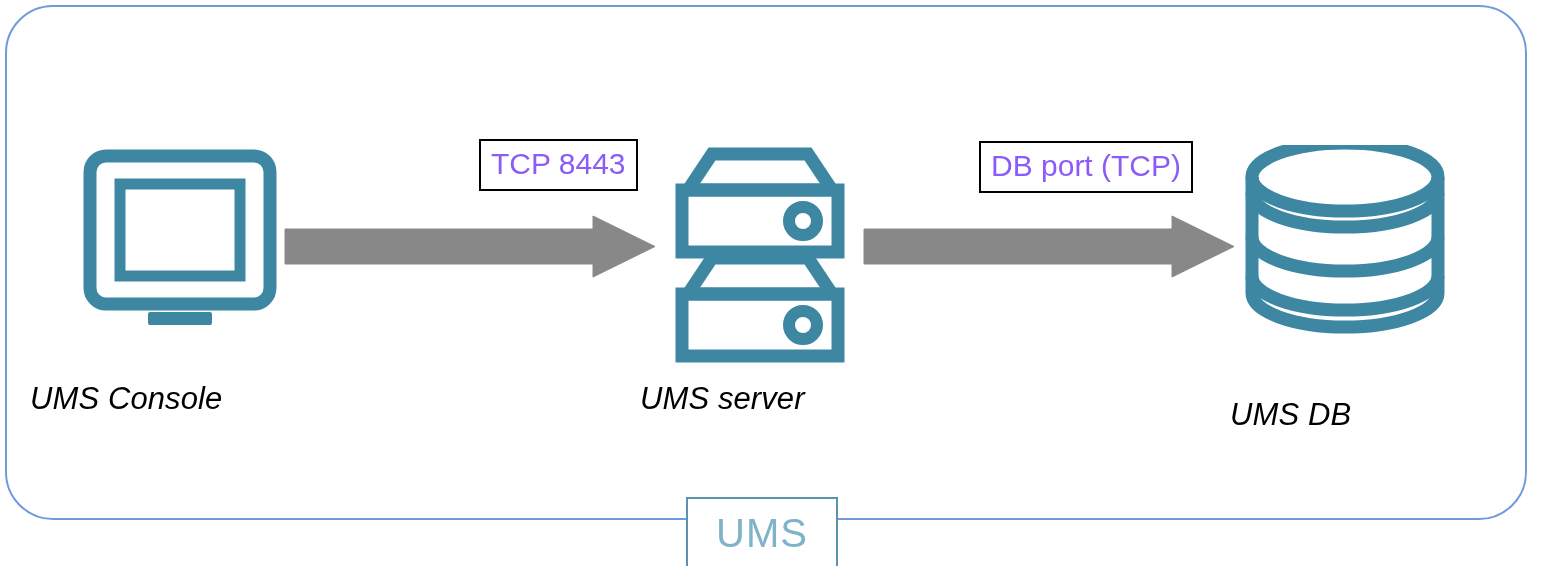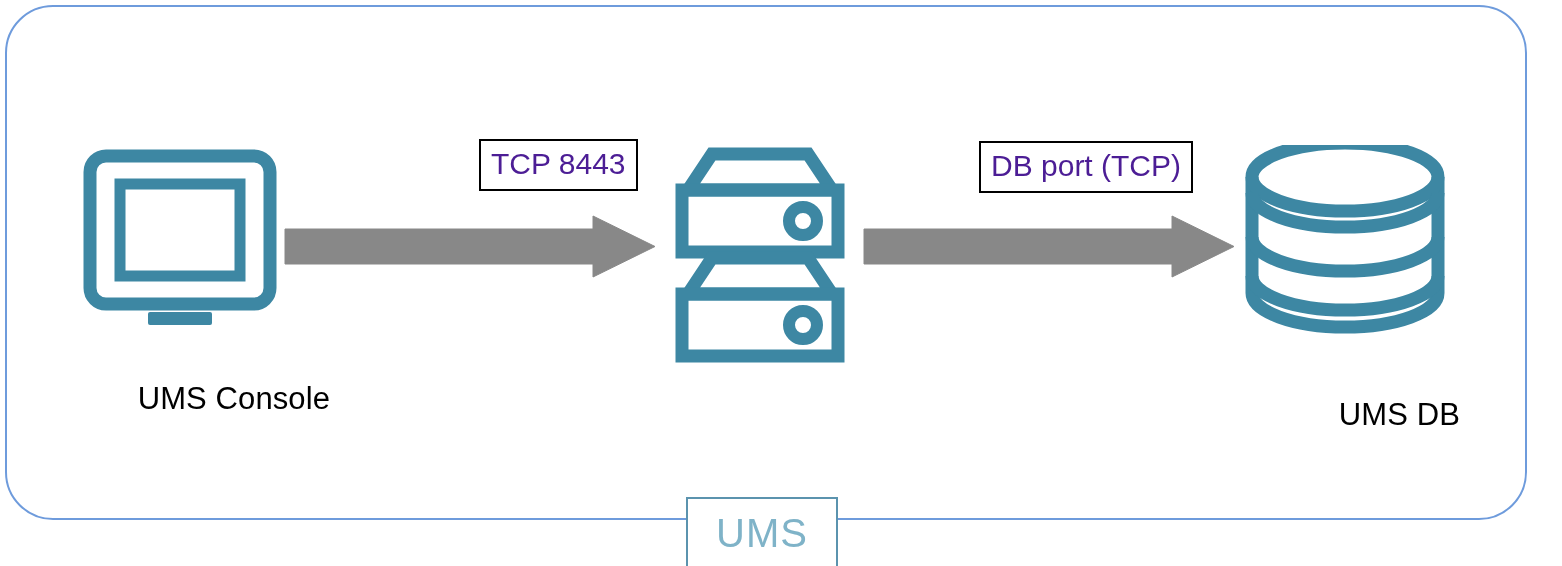--- a/index.html
+++ b/index.html
@@ -38,47 +38,48 @@
     position: absolute;
   }
   .node-icon {
     position: absolute;
     left: 0;
     top: 0;
   }
   .node-caption {
     position: absolute;
     width: 100%;
-    text-align: right;
+    text-align: left;
     font-family: "Liberation Sans", sans-serif;
     font-size: 31px;
     color: #000000;
     white-space: nowrap;
     letter-spacing: 0.1px;
+    font-style: italic;
   }
 
   #node-console { left: 30px;  top: 148px; width: 300px; height: 290px; }
   #node-server  { left: 640px; top: 140px; width: 240px; height: 298px; }
   #node-db      { left: 1230px;top: 145px; width: 230px; height: 293px; }
 
   #node-console .node-caption { top: 233px; }
   #node-server  .node-caption { top: 241px; }
   #node-db      .node-caption { top: 236px; margin-top: 16px; }
 
   
   .arrow {
     position: absolute;
   }
 
   
   .port-label {
     position: absolute;
     border: 2px solid #000000;
     background: #ffffff;
-    color: #4c1d95;
+    color: #8b5cf6;
     font-family: "Liberation Sans", sans-serif;
     font-size: 30px;
     line-height: 1;
     padding: 8px 10px 10px 10px;
     white-space: nowrap;
     box-sizing: border-box;
     text-align: center;
   }
   #label-tcp8443 { left: 479px; top: 139px; }
   #label-dbport  { left: 979px; top: 141px; }
@@ -136,20 +137,21 @@
       <rect x="42" y="50" width="156" height="62" fill="none" stroke="#3d87a3" stroke-width="13"></rect>
 
       <circle cx="163" cy="81" r="14" fill="none" stroke="#3d87a3" stroke-width="12"></circle>
 
       <path d="M 48 154 L 72 118 L 168 118 L 192 154 Z" fill="none" stroke="#3d87a3" stroke-width="13" stroke-linejoin="miter"></path>
 
       <rect x="42" y="154" width="156" height="62" fill="none" stroke="#3d87a3" stroke-width="13"></rect>
 
       <circle cx="163" cy="185" r="14" fill="none" stroke="#3d87a3" stroke-width="12"></circle>
     </svg>
+    <div class="node-caption">UMS server</div>
   </div>
 
   <div class="node" id="node-db">
     <svg class="node-icon" width="230" height="220" viewBox="0 0 230 220">
 
       <path d="M 22 32 L 22 148 A 93 34 0 0 0 208 148 L 208 32" fill="none" stroke="#3d87a3" stroke-width="13" stroke-linecap="butt"></path>
       <ellipse cx="115" cy="32" rx="93" ry="34" fill="none" stroke="#3d87a3" stroke-width="13"></ellipse>
 
       <path d="M 22 48 A 93 34 0 0 0 208 48" fill="none" stroke="#3d87a3" stroke-width="13"></path>
       <path d="M 22 92 A 93 34 0 0 0 208 92" fill="none" stroke="#3d87a3" stroke-width="13"></path>

